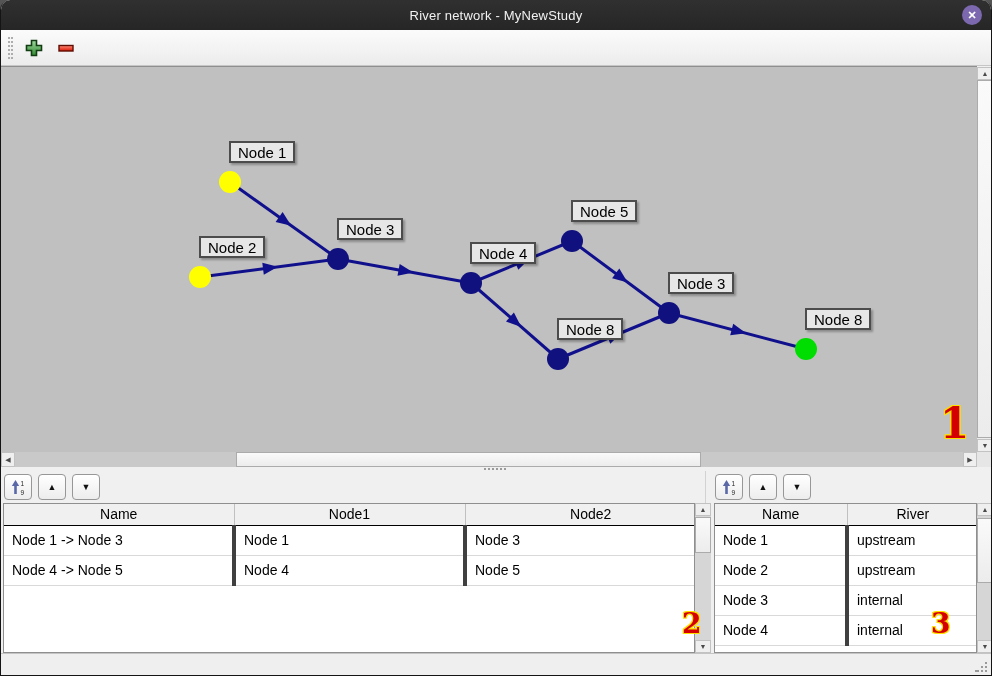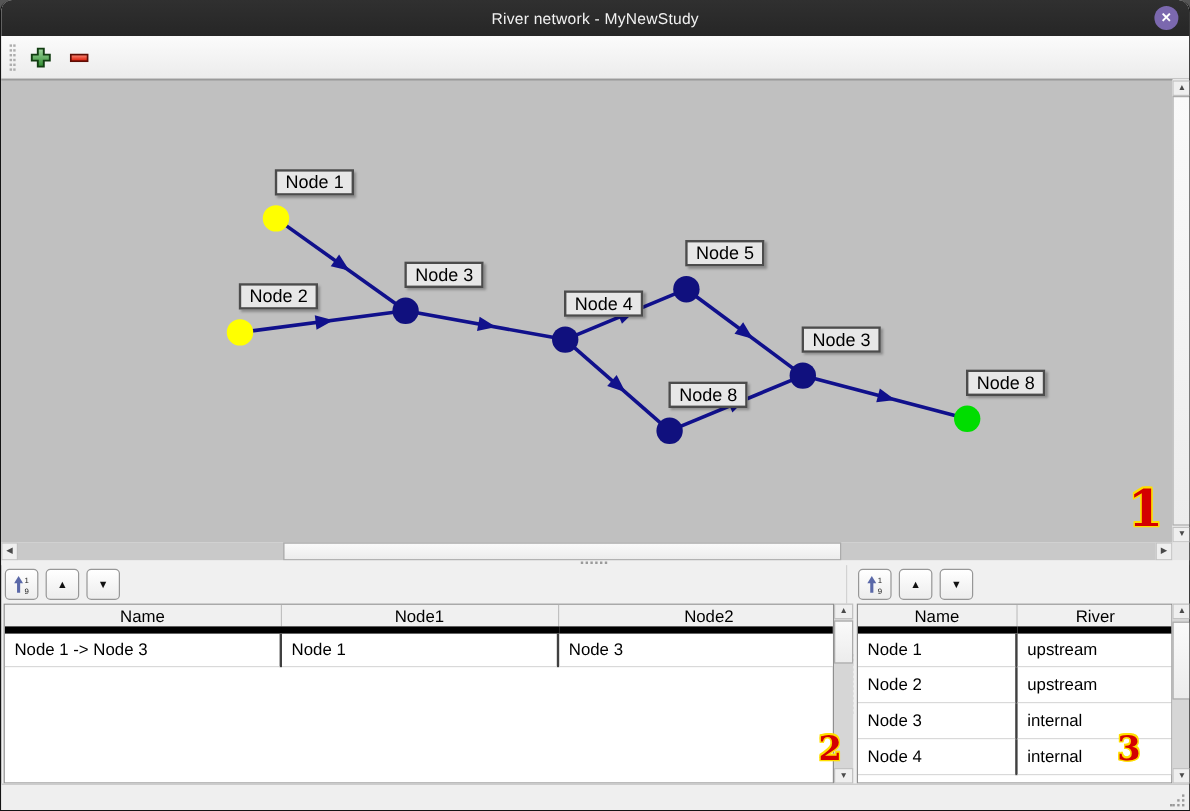--- a/index.html
+++ b/index.html
@@ -69,23 +69,23 @@
     display:flex; align-items:center; justify-content:center; cursor:pointer;
     font-size:9px; color:#111; padding:0; }
   .pane-divider { position:absolute; left:704px; top:471px; width:1px; height:182px; background:#d2d2d2; }
   
   .tablewrap { position:absolute; top:503px; height:150px; background:#fff;
     border:1px solid #8f8f8f; overflow:hidden; }
   .tablewrap.left { left:2px; width:692px; }
   .tablewrap.right { left:713px; width:263px; }
   table { border-collapse:collapse; table-layout:fixed; width:100%; }
   th { height:21px; background:#f0f0f0; font-weight:normal; font-size:14px;
-    border-right:1px solid #c0c0c0; border-bottom:6px solid #000000; text-align:center; }
+    border-right:1px solid #c0c0c0; border-bottom:1px solid #000000; text-align:center; }
   td { height:30px; font-size:14px; padding-left:8px; background:#fff;
-    border-right:2px solid #404040; border-bottom:1px solid #d9d9d9;
+    border-right:4px solid #404040; border-bottom:1px solid #d9d9d9;
     white-space:nowrap; overflow:hidden; }
   th:last-child, td:last-child { border-right:none; }
   
   .statusbar { position:absolute; left:0; top:653px; width:100%; height:22px;
     background:#efefef; border-top:1px solid #c4c4c4; }
   .resize-grip { position:absolute; right:4px; bottom:3px; width:12px; height:12px; }
   .resize-grip i { position:absolute; left:0; top:0; width:2px; height:2px; background:#9a9a9a;
     box-shadow:10px 0 #9a9a9a, 10px -4px #9a9a9a, 10px -8px #9a9a9a, 6px 0 #9a9a9a, 6px -4px #9a9a9a, 2px 0 #9a9a9a;
     left:0; top:10px; }
   
@@ -235,20 +235,25 @@
             <th style="width: 231px;">Node1</th>
             <th style="width: 231px; padding-left: 20px;">Node2</th>
           </tr>
         </thead>
       <tbody>
           <tr>
             <td>Node 1 -&gt; Node 3</td>
             <td>Node 1</td>
             <td>Node 3</td>
           </tr>
+          <tr>
+            <td>Node 4 -&gt; Node 5</td>
+            <td>Node 4</td>
+            <td>Node 5</td>
+          </tr>
         </tbody>
     </table>
   </div>
 
   <div class="sb v" style="left:694px; top:503px; width:16px; height:150px; background:#d6d6d6;">
     <div class="sb-btn" style="top:0;">▲</div>
     <div class="sb-thumb" style="top:14px; height:36px;"></div>
     <div class="sb-btn" style="bottom:0;">▼</div>
   </div>
 

